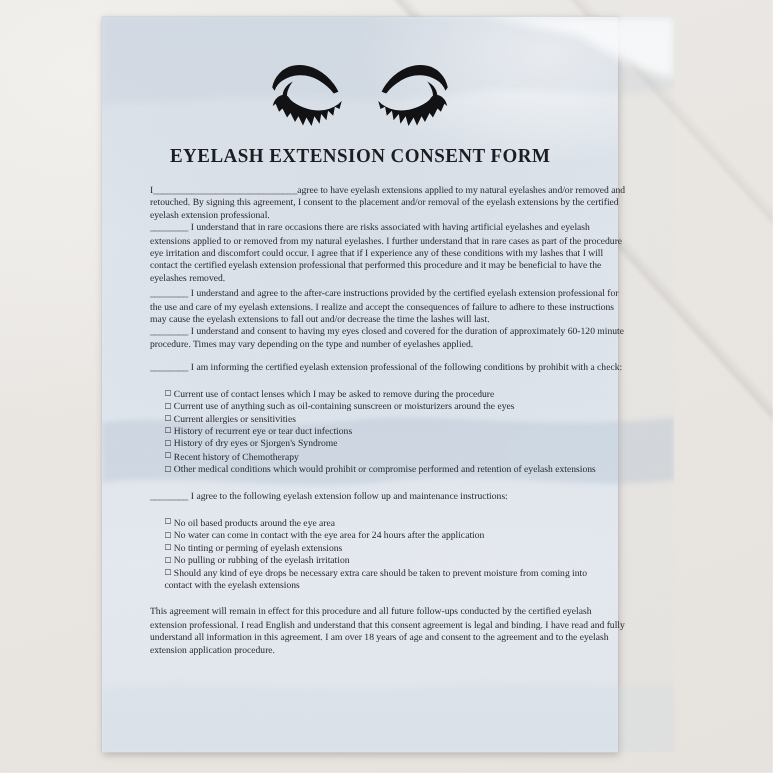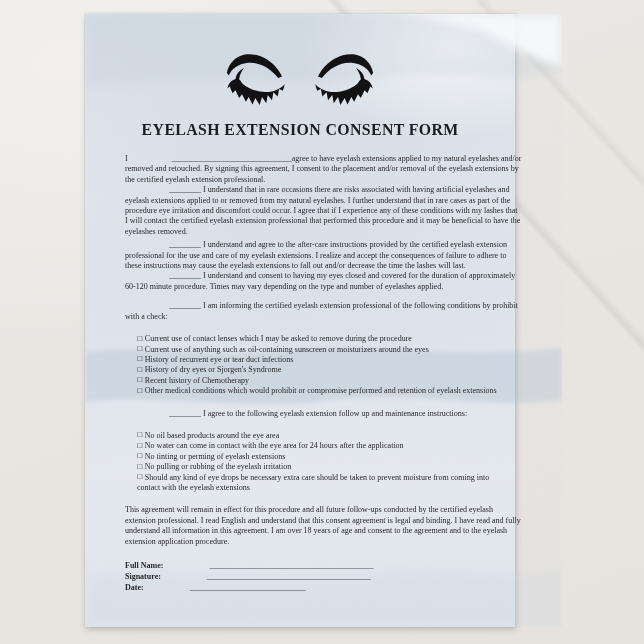--- a/index.html
+++ b/index.html
@@ -38,21 +38,21 @@
   }
   .bodytext p{margin:0;}
   p.gap-sm{margin-top:3px;}
   p.gap-md{margin-top:9px;}
   p.gap-lg{margin-top:10px;}
   ul.checklist{list-style:none;margin:12px;padding:0;}
   ul.checklist li{margin:0;}
   .cb{font-family:"DejaVu Sans", sans-serif;font-size:6.5px;margin-right:2px;position:relative;top:-0.5px;}
   .signature{margin-top:13px;line-height:11px;}
   .signature b{font-weight:bold;}
-  .blank{letter-spacing:0;padding-left:44px;}
+  .blank{letter-spacing:0;}
 </style>
 </head>
 <body>
 
 <div class="paper">
 
   <svg class="wash" width="477" height="613" viewBox="0 0 477 613" aria-hidden="true">
     <defs>
       <filter id="grain">
         <feTurbulence type="fractalNoise" baseFrequency="0.8" numOctaves="2"></feTurbulence>
@@ -90,38 +90,34 @@
 
     <p class="gap-sm"><span class="blank">________</span> <span>I understand and agree to the after-care instructions provided by the certified eyelash extension professional for the use and care of my eyelash extensions. I realize and accept the consequences of failure to adhere to these instructions may cause the eyelash extensions to fall out and/or decrease the time the lashes will last.</span></p>
 
     <p><span class="blank">________</span> <span>I understand and consent to having my eyes closed and covered for the duration of approximately 60-120 minute procedure. Times may vary depending on the type and number of eyelashes applied.</span></p>
 
     <p class="gap-md"><span class="blank">________</span> <span>I am informing the certified eyelash extension professional of the following conditions by prohibit with a check:</span></p>
 
     <ul class="checklist">
       <li><span class="cb">☐</span><span>Current use of contact lenses which I may be asked to remove during the procedure</span></li>
       <li><span class="cb">☐</span><span>Current use of anything such as oil-containing sunscreen or moisturizers around the eyes</span></li>
+      <li><span class="cb">☐</span><span>Current allergies or sensitivities</span></li>
       <li><span class="cb">☐</span><span>History of recurrent eye or tear duct infections</span></li>
       <li><span class="cb">☐</span><span>History of dry eyes or Sjorgen's Syndrome</span></li>
       <li><span class="cb">☐</span><span>Recent history of Chemotherapy</span></li>
       <li><span class="cb">☐</span><span>Other medical conditions which would prohibit or compromise performed and retention of eyelash extensions</span></li>
     </ul>
 
     <p class="gap-lg"><span class="blank">________</span> <span>I agree to the following eyelash extension follow up and maintenance instructions:</span></p>
 
     <ul class="checklist">
       <li><span class="cb">☐</span><span>No oil based products around the eye area</span></li>
       <li><span class="cb">☐</span><span>No water can come in contact with the eye area for 24 hours after the application</span></li>
       <li><span class="cb">☐</span><span>No tinting or perming of eyelash extensions</span></li>
       <li><span class="cb">☐</span><span>No pulling or rubbing of the eyelash irritation</span></li>
       <li><span class="cb">☐</span><span>Should any kind of eye drops be necessary extra care should be taken to prevent moisture from coming into contact with the eyelash extensions</span></li>
     </ul>
 
     <p class="gap-lg">This agreement will remain in effect for this procedure and all future follow-ups conducted by the certified eyelash extension professional. I read English and understand that this consent agreement is legal and binding. I have read and fully understand all information in this agreement. I am over 18 years of age and consent to the agreement and to the eyelash extension application procedure.</p>
 
-    <div class="signature">
-      <div><b>Full Name:</b> <span class="blank">_________________________________________</span></div>
-      <div><b>Signature:</b> <span class="blank">_________________________________________</span></div>
-      <div><b>Date:</b> <span class="blank">_____________________________</span></div>
-    </div>
 
   </div>
 </div>
 
 </body></html>

